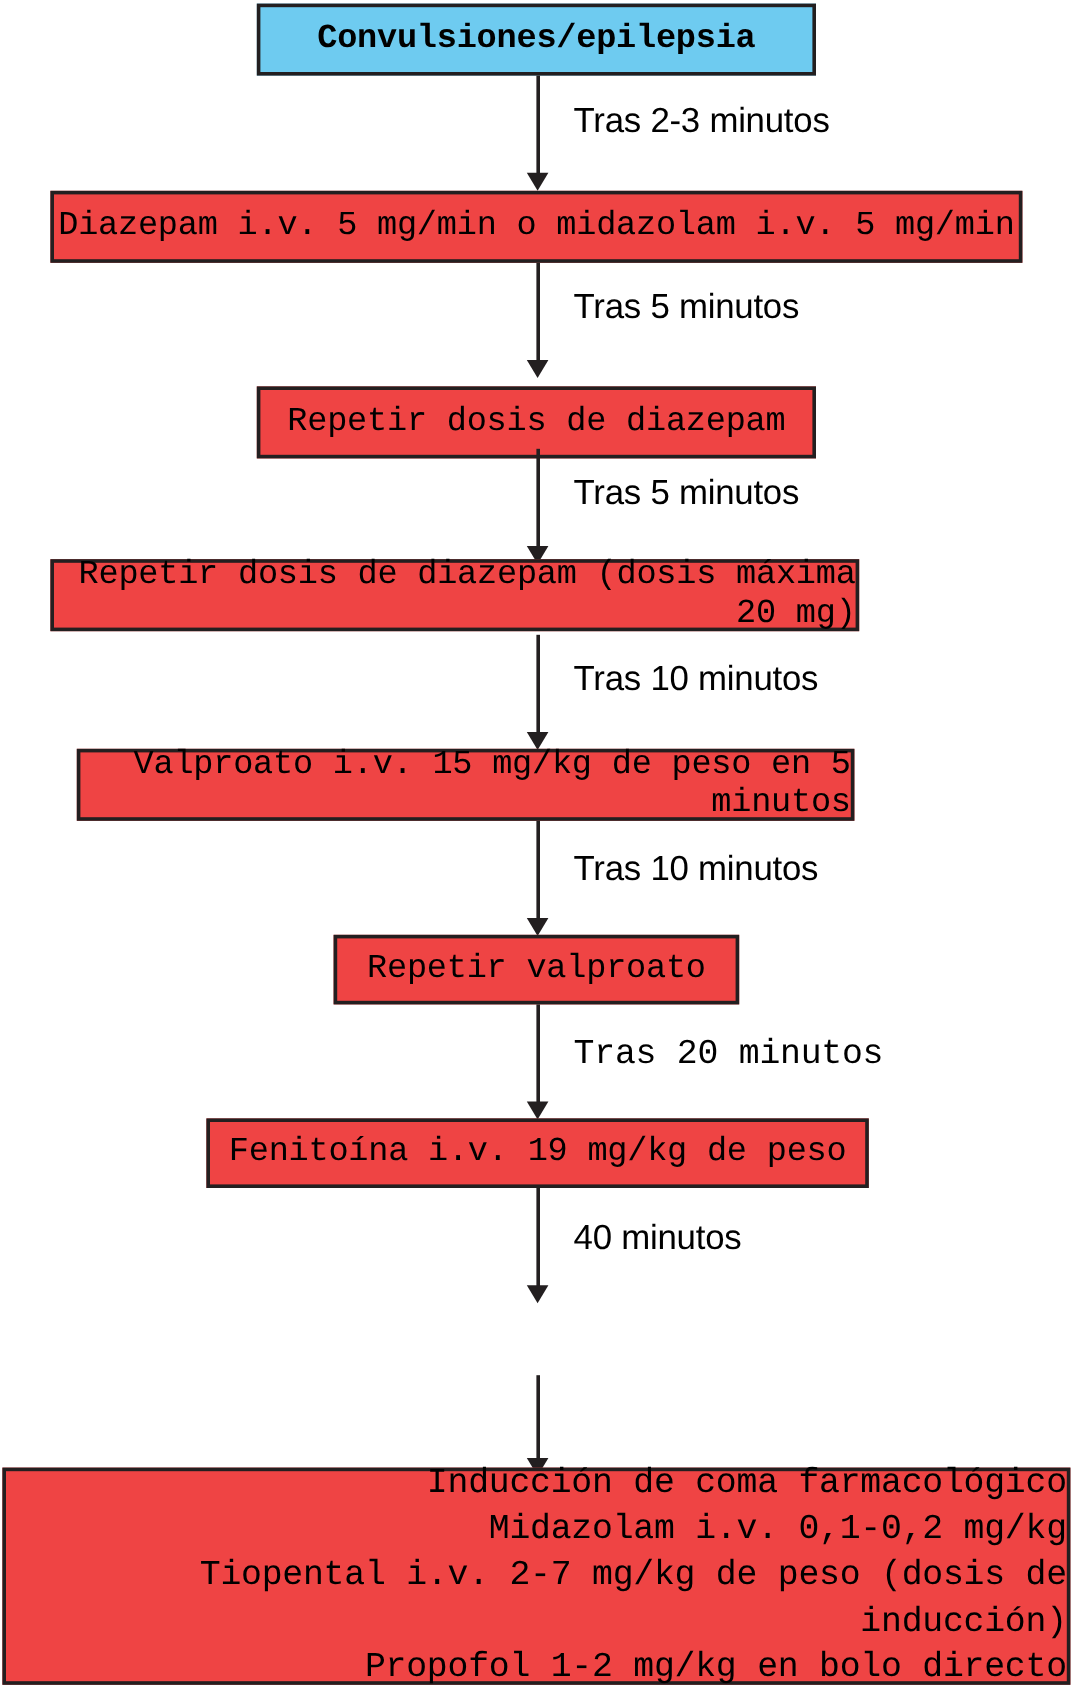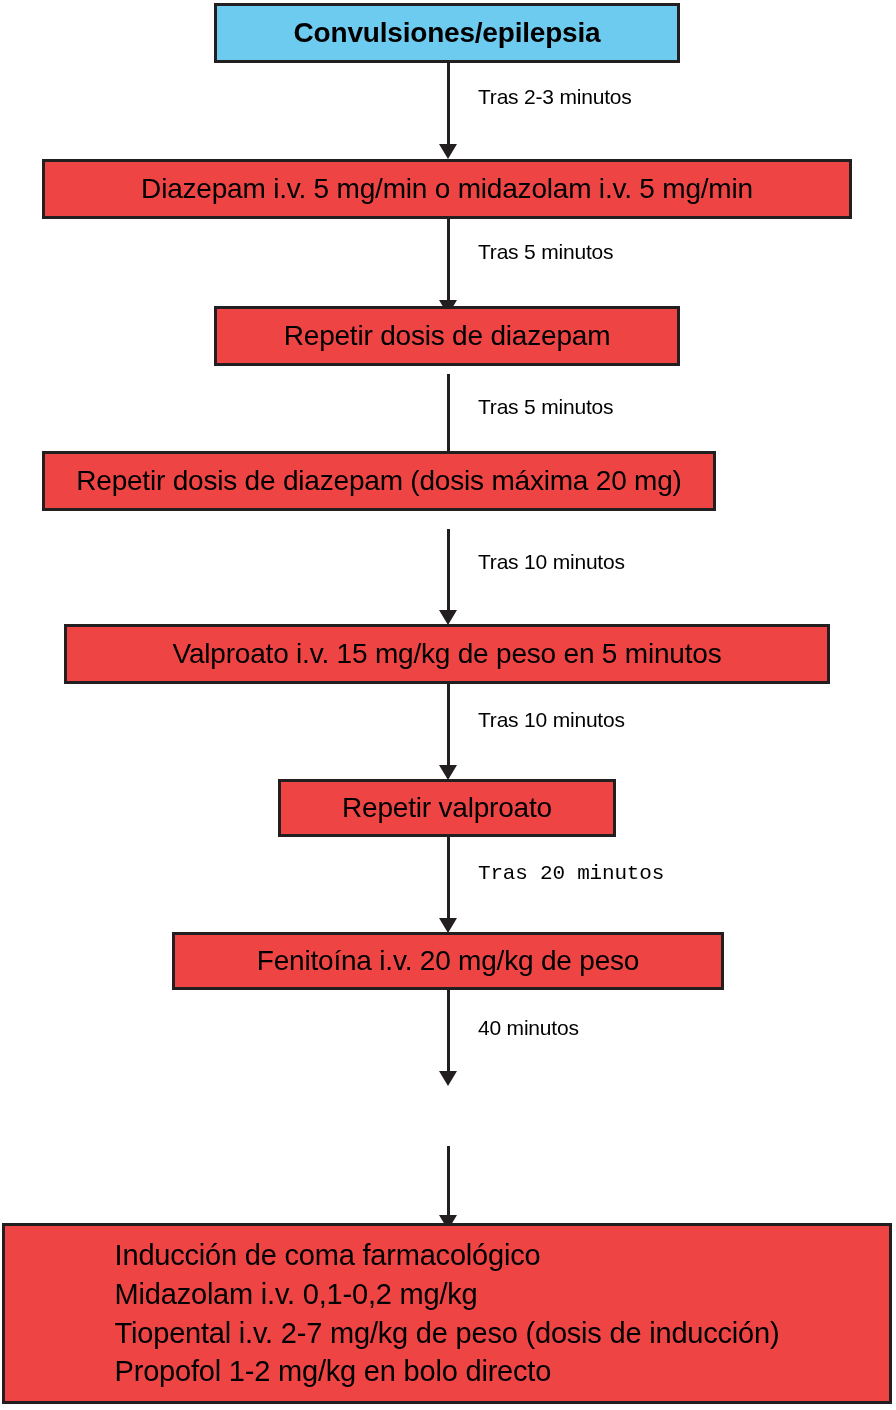--- a/index.html
+++ b/index.html
@@ -17,23 +17,23 @@
     background: #ffffff;
     overflow: hidden;
   }
   .node {
     position: absolute;
     box-sizing: border-box;
     border: 3px solid #231f20;
     display: flex;
     align-items: center;
     justify-content: center;
-    text-align: left;
+    text-align: right;
     color: #000000;
-    font-family: Liberation Sans, sans-serif;
+    font-family: Liberation Mono, monospace;
     font-size: 28px;
     line-height: 1.16;
     letter-spacing: -0.2px;
     white-space: pre-line;
   }
   .node.green { background: #ef4444; }
   .node.blue  { background: #6ecbf0; }
   .node.bold  { font-weight: bold; }
 
   .connector {
@@ -46,21 +46,21 @@
     position: absolute;
     width: 0;
     height: 0;
     border-left: 9px solid transparent;
     border-right: 9px solid transparent;
     border-top: 15px solid #231f20;
   }
   .edge-label {
     position: absolute;
     font-family: "Liberation Sans", sans-serif;
-    font-size: 21px;
+    font-size: 29px;
     color: #000000;
     letter-spacing: -0.2px;
     white-space: nowrap;
   }
 </style>
 </head>
 <body>
 
 <div id="chart">
 
@@ -69,45 +69,45 @@
   <div class="connector" style="left:447px; top:63px; height:83px;"></div>
   <div class="arrowhead" style="left:439px; top:144px;"></div>
   <div class="edge-label" style="left:478px; top:85px;">Tras 2-3 minutos</div>
 
   <div class="node green" style="left:42px; top:159px; width:810px; height:60px;">Diazepam i.v. 5 mg/min o midazolam i.v. 5 mg/min</div>
 
   <div class="connector" style="left:447px; top:219px; height:83px;"></div>
   <div class="arrowhead" style="left:439px; top:300px;"></div>
   <div class="edge-label" style="left:478px; top:240px;">Tras 5 minutos</div>
 
-  <div class="node green" style="left:214px; top:306px; width:466px; height:60px;">Repetir dosis de diazepam</div>
+  <div class="node green" style="left:214px; top:322px; width:466px; height:60px;">Repetir dosis de diazepam</div>
 
   <div class="connector" style="left:447px; top:374px; height:83px;"></div>
   <div class="arrowhead" style="left:439px; top:455px;"></div>
   <div class="edge-label" style="left:478px; top:395px;">Tras 5 minutos</div>
 
-  <div class="node green" style="left:42px; top:451px; width:674px; height:60px;">Repetir dosis de diazepam (dosis máxima 20 mg)</div>
+  <div class="node green" style="left:42px; top:466px; width:674px; height:60px;">Repetir dosis de diazepam (dosis máxima 20 mg)</div>
 
   <div class="connector" style="left:447px; top:529px; height:83px;"></div>
   <div class="arrowhead" style="left:439px; top:610px;"></div>
   <div class="edge-label" style="left:478px; top:550px;">Tras 10 minutos</div>
 
-  <div class="node green" style="left:64px; top:624px; width:766px; height:60px;">Valproato i.v. 15 mg/kg de peso en 5 minutos</div>
+  <div class="node green" style="left:64px; top:624px; width:648px; height:60px;">Valproato i.v. 15 mg/kg de peso en 5 minutos</div>
 
   <div class="connector" style="left:447px; top:684px; height:83px;"></div>
   <div class="arrowhead" style="left:439px; top:765px;"></div>
   <div class="edge-label" style="left:478px; top:708px;">Tras 10 minutos</div>
 
   <div class="node green" style="left:278px; top:779px; width:338px; height:58px;">Repetir valproato</div>
 
   <div class="connector" style="left:447px; top:837px; height:83px;"></div>
   <div class="arrowhead" style="left:439px; top:918px;"></div>
   <div class="edge-label" style="left:478px; top:862px;font-family:Liberation Mono, monospace;">Tras 20 minutos</div>
 
-  <div class="node green" style="left:172px; top:932px; width:552px; height:58px;">Fenitoína i.v. 20 mg/kg de peso</div>
+  <div class="node green" style="left:172px; top:932px; width:552px; height:58px;">Fenitoína i.v. 19 mg/kg de peso</div>
 
   <div class="connector" style="left:447px; top:990px; height:83px;"></div>
   <div class="arrowhead" style="left:439px; top:1071px;"></div>
   <div class="edge-label" style="left:478px; top:1016px;">40 minutos</div>
 
 
   <div class="connector" style="left:447px; top:1146px; height:71px;"></div>
   <div class="arrowhead" style="left:439px; top:1215px;"></div>
 
   <div class="node green" style="left:2px; top:1223px; width:890px; height:181px; font-size:29px; line-height:1.33;">Inducción de coma farmacológico

